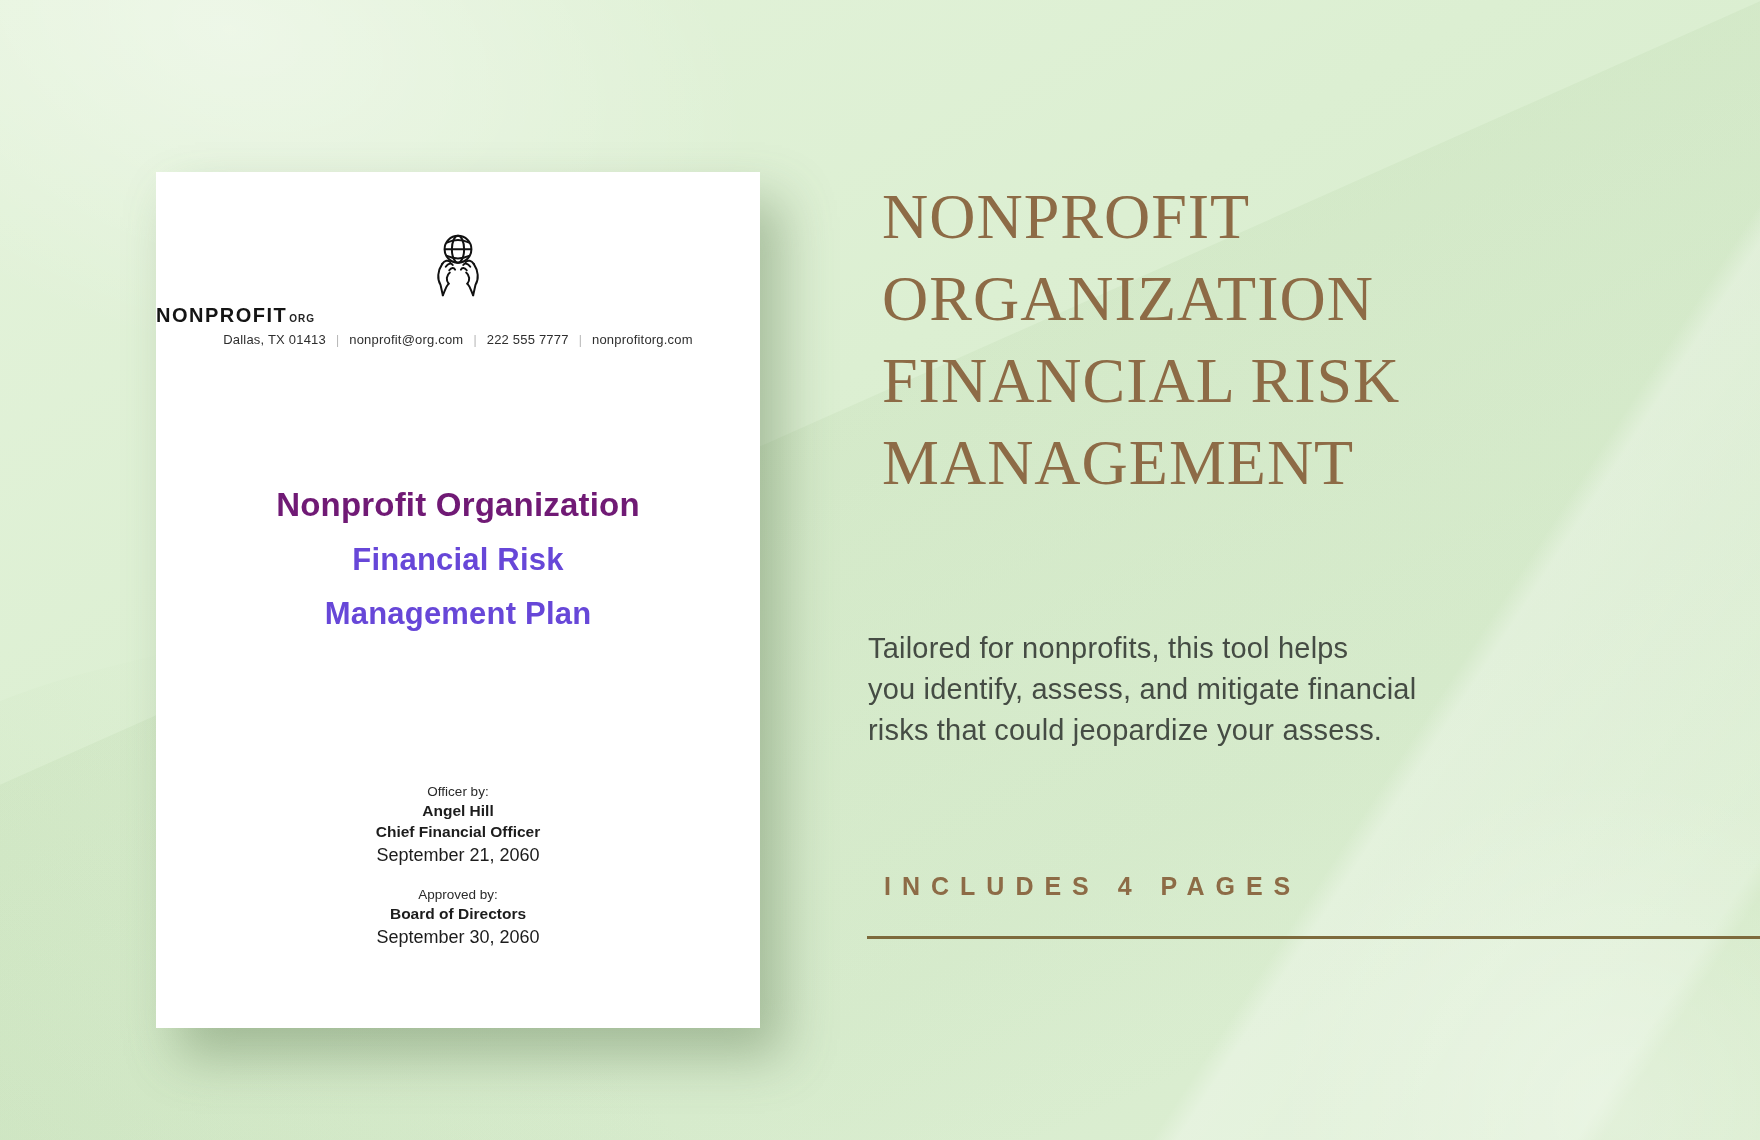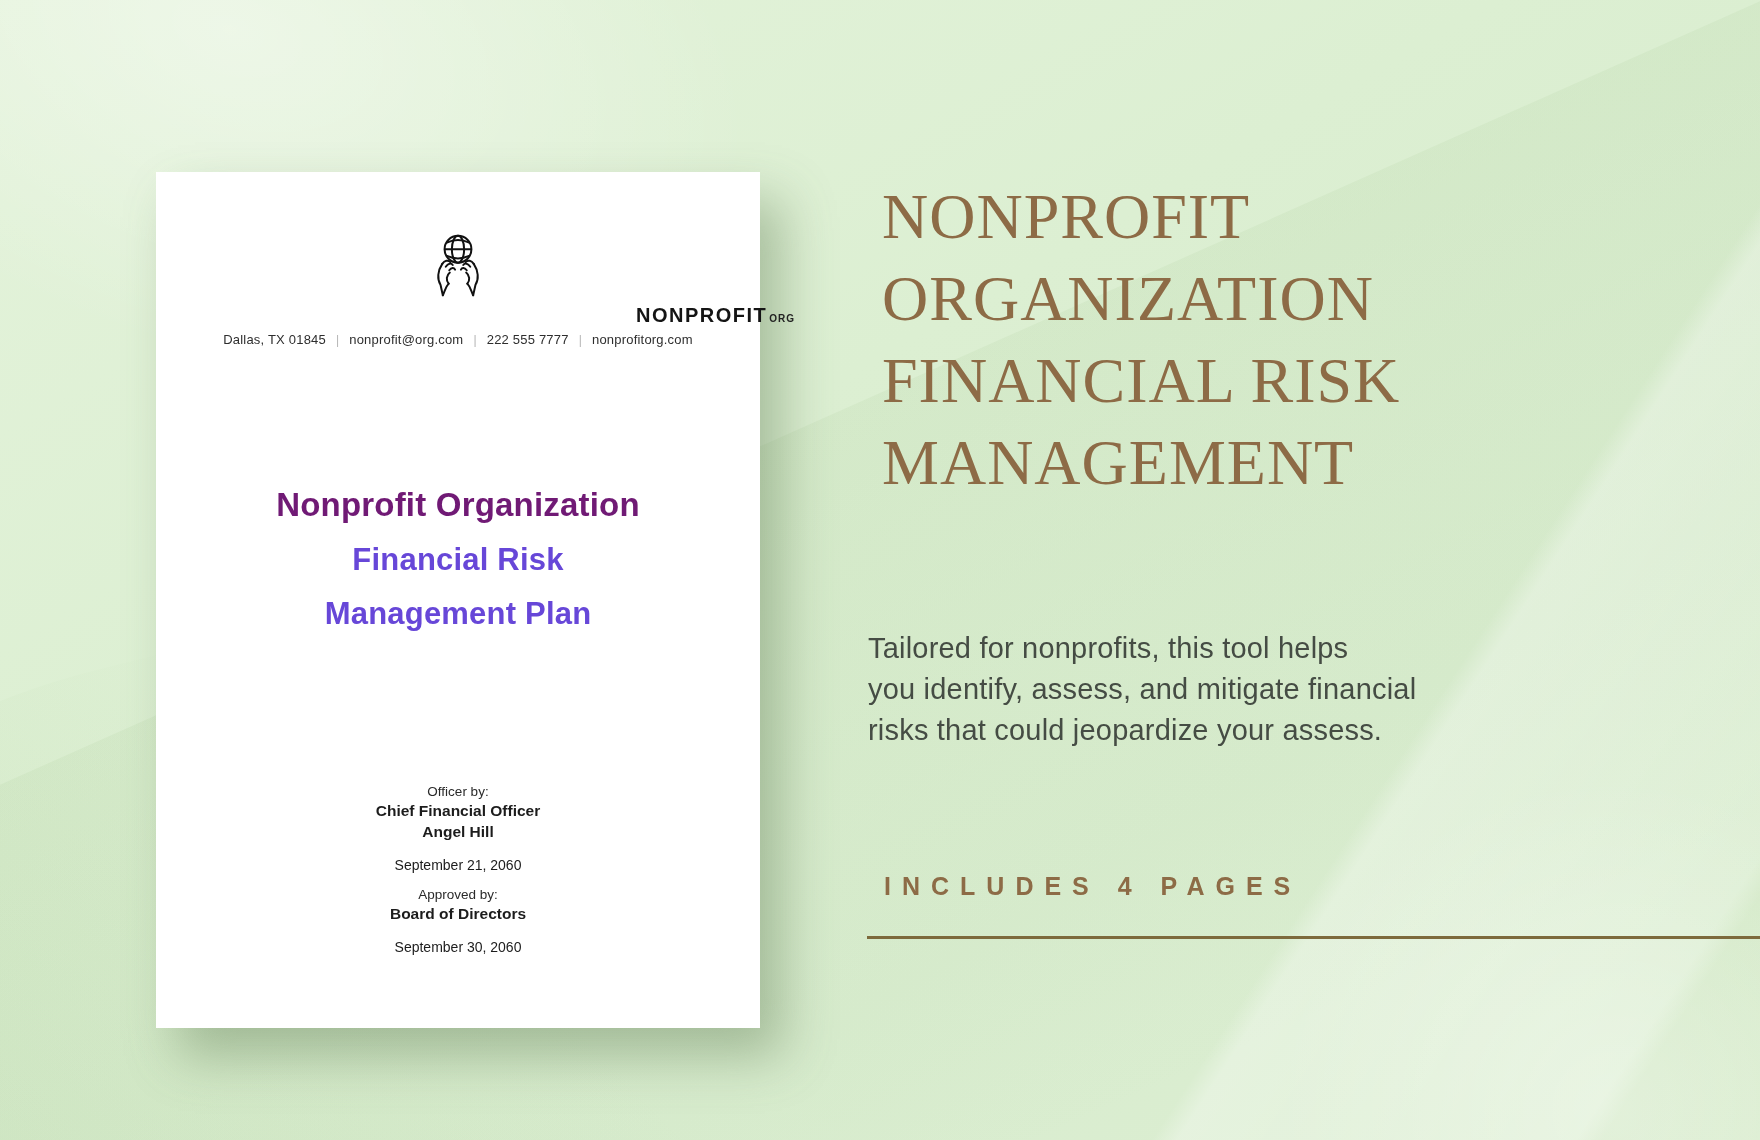--- a/index.html
+++ b/index.html
@@ -11,33 +11,33 @@
   .bg-s1{width:1500px;height:900px;left:-520px;top:-420px;border-radius:50%;background:radial-gradient(closest-side,rgba(255,255,255,0.38),rgba(255,255,255,0) 72%);transform:rotate(18deg);}
   .bg-s2{width:2400px;height:760px;left:-300px;top:420px;background:linear-gradient(to bottom,rgba(146,186,124,0.10),rgba(146,186,124,0));transform:rotate(-24deg);}
   .bg-s3{width:1800px;height:1400px;left:760px;top:-180px;background:linear-gradient(115deg,rgba(255,255,255,0) 46%,rgba(255,255,255,0.30) 47%,rgba(255,255,255,0.12) 62%,rgba(182,214,160,0.16) 63%,rgba(182,214,160,0) 82%);transform:rotate(8deg);}
   .bg-s4{width:1200px;height:700px;left:-260px;top:620px;background:linear-gradient(60deg,rgba(150,190,128,0.18),rgba(150,190,128,0) 60%);transform:rotate(-14deg);border-radius:40% 60% 50% 50%;}
   .bg-s5{width:900px;height:900px;right:-300px;bottom:-420px;border-radius:50%;background:radial-gradient(closest-side,rgba(255,255,255,0.30),rgba(255,255,255,0) 75%);}
 
   
   .doc-page{position:absolute;left:156px;top:172px;width:604px;height:856px;background:#ffffff;box-shadow:22px 28px 48px rgba(92,122,80,0.42);}
   .doc-logo{position:absolute;left:0;top:58px;width:100%;text-align:center;}
   .doc-logo svg{width:70px;height:70px;}
-  .doc-brand{position:absolute;left:0;top:132px;width:100%;text-align:right;font-weight:700;font-size:20px;letter-spacing:1.5px;color:#141414;padding-left:35px;}
+  .doc-brand{position:absolute;left:0;top:132px;width:100%;text-align:left;font-weight:700;font-size:20px;letter-spacing:1.5px;color:#141414;}
   .doc-brand .suffix{font-size:10px;font-weight:700;letter-spacing:1px;color:#222;margin-left:2px;}
   .doc-contact{position:absolute;left:0;top:160px;width:100%;text-align:center;font-size:13px;color:#2e2e2e;letter-spacing:0.2px;}
   .doc-contact .sep{color:#b5b5b5;margin:0 10px;font-size:12px;}
   .doc-titles{position:absolute;left:0;top:314px;width:100%;text-align:center;}
   .t-black{font-size:33px;font-weight:700;color:#701a75;letter-spacing:0.2px;}
   .t-purple{font-size:31px;font-weight:700;color:#6747d8;margin-top:18px;letter-spacing:0.2px;}
   .sign-block{position:absolute;left:0;width:100%;text-align:center;color:#1c1c1c;}
   .sign-prepared{top:612px;}
   .sign-approved{top:715px;}
   .sign-block .lbl{font-size:13.5px;color:#2a2a2a;}
   .sign-block .nm{font-size:15.5px;font-weight:700;margin-top:3px;}
-  .sign-block .dt{font-size:14px;margin-top:16px;}
+  .sign-block .dt{font-size:18px;margin-top:4px;}
 
   
   .panel-heading{position:absolute;left:882px;top:176px;font-family:"Liberation Serif",serif;font-size:64px;line-height:82px;color:#8d6b46;letter-spacing:1px;}
   .panel-desc{position:absolute;left:868px;top:628px;font-size:29px;line-height:41px;color:#454c44;letter-spacing:0.2px;}
   .panel-includes{position:absolute;left:884px;top:872px;font-size:25px;font-weight:700;letter-spacing:11px;color:#8d6b46;}
   .panel-rule{position:absolute;left:867px;top:936px;width:893px;height:3px;background:#7d6a3c;}
 </style>
 </head>
 <body>
 
@@ -72,33 +72,33 @@
         <path d="M76 92 C81 86 80 78 74 73"></path>
         <path d="M87 58 C83 52 77 51 73 55"></path>
         <path d="M81 63 C77 57 72 56 69 60"></path>
         <path d="M75 69 C71 64 67 64 65 68"></path>
       </svg>
     </div>
 
     <div class="doc-brand"><span>NONPROFIT</span><span class="suffix">ORG</span></div>
 
     <div class="doc-contact">
-      <span>Dallas, TX 01845</span><span class="sep">|</span><span>nonprofit@org.com</span><span class="sep">|</span><span>222 555 7777</span><span class="sep">|</span><span>nonprofitorg.com</span>
+      <span>Dallas, TX 01413</span><span class="sep">|</span><span>nonprofit@org.com</span><span class="sep">|</span><span>222 555 7777</span><span class="sep">|</span><span>nonprofitorg.com</span>
     </div>
 
     <div class="doc-titles">
       <div class="t-black">Nonprofit Organization</div>
       <div class="t-purple">Financial Risk</div>
       <div class="t-purple">Management Plan</div>
     </div>
 
     <div class="sign-block sign-prepared">
       <div class="lbl">Officer by:</div>
+      <div class="nm">Angel Hill</div>
       <div class="nm">Chief Financial Officer</div>
-      <div class="nm">Angel Hill</div>
       <div class="dt">September 21, 2060</div>
     </div>
 
     <div class="sign-block sign-approved">
       <div class="lbl">Approved by:</div>
       <div class="nm">Board of Directors</div>
       <div class="dt">September 30, 2060</div>
     </div>
 
   </div>

